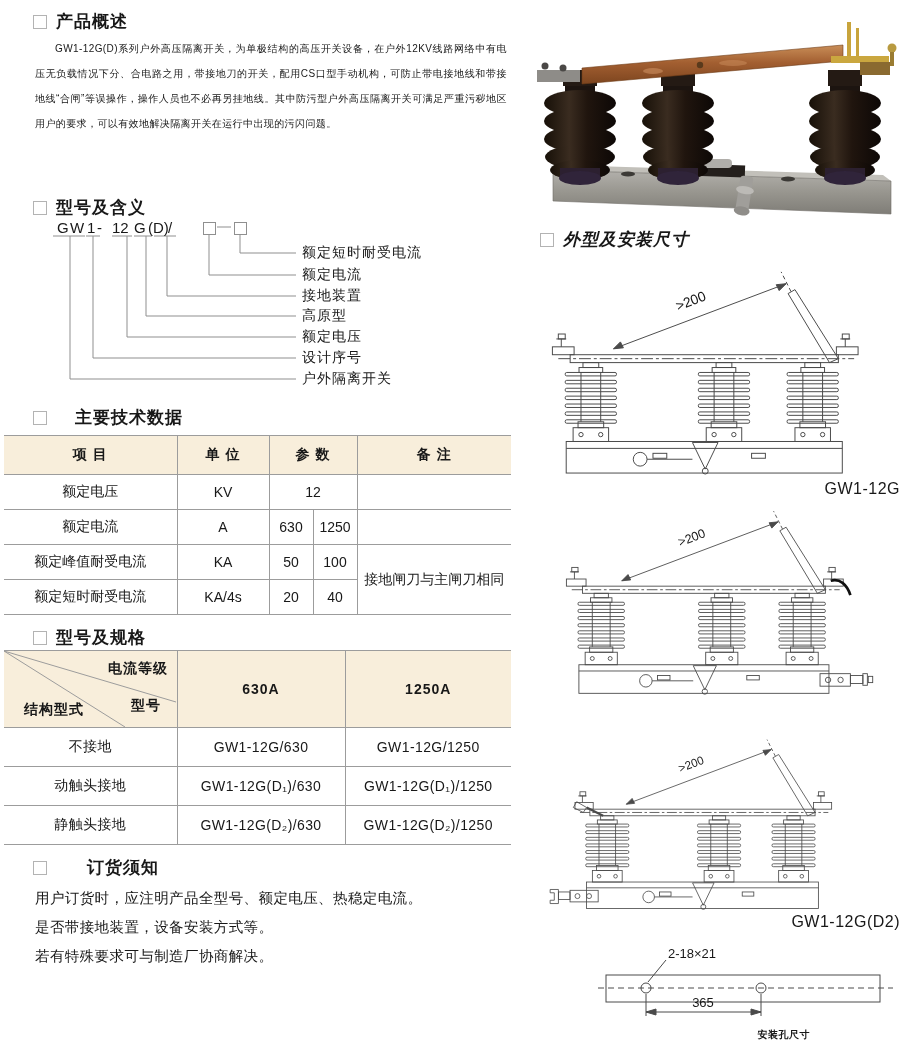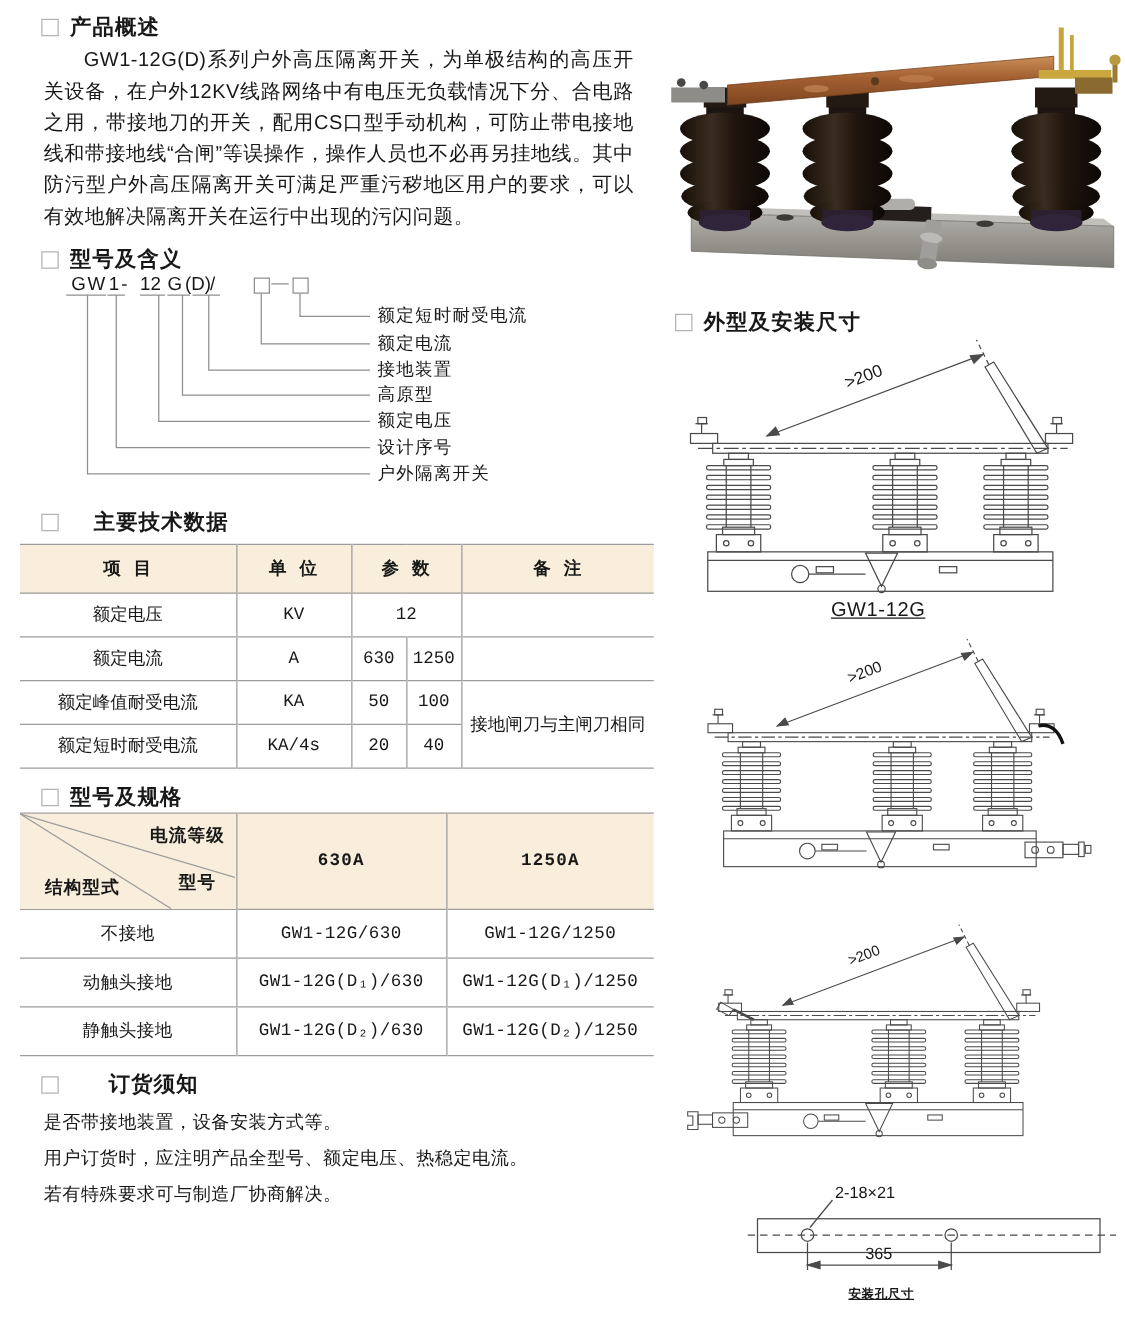--- a/index.html
+++ b/index.html
@@ -1,46 +1,46 @@
 <!DOCTYPE html>
 <html><head>
 <meta charset="utf-8">
 <style>
   html,body{margin:0;padding:0;}
   #page{position:relative;width:900px;height:1064px;background:#ffffff;overflow:hidden;
         font-family:"Liberation Sans","DejaVu Sans",sans-serif;color:#181818;}
   .heading{position:absolute;display:flex;align-items:center;gap:9px;font-size:17px;font-weight:bold;letter-spacing:1px;}
   .heading .sq{width:12px;height:12px;border:1px solid #b3b3b3;background:#fff;flex:0 0 auto;}
-  .para{position:absolute;left:35px;top:36px;width:472px;font-size:16px;line-height:25px;
+  .para{position:absolute;left:35px;top:36px;width:472px;font-size:10px;line-height:25px;
         text-align:justify;text-indent:2em;letter-spacing:.4px;}
   .olines{position:absolute;left:35px;top:884px;width:472px;font-size:14.5px;line-height:29px;letter-spacing:.4px;}
   
   #modelDiagram{position:absolute;left:0;top:210px;width:510px;height:192px;}
   #modelDiagram svg{position:absolute;left:0;top:0;}
   .mpart{position:absolute;top:9px;font-size:15px;font-weight:500;}
   .mbox{position:absolute;top:12px;width:11px;height:11px;border:1px solid #8f8f8f;background:#fff;}
   .mlabel{position:absolute;left:302px;font-size:14px;letter-spacing:1px;white-space:nowrap;}
   
-  table{border-collapse:collapse;table-layout:fixed;position:absolute;left:16px;font-size:14px;font-family:Liberation Mono, monospace;}
+  table{border-collapse:collapse;table-layout:fixed;position:absolute;left:4px;font-size:14px;}
   #techTable{top:435px;width:507px;}
   #specTable{top:650px;width:507px;}
   td,th{padding:0;text-align:center;font-weight:normal;vertical-align:middle;}
   .hrow th{background:#f8eedb;font-weight:bold;letter-spacing:1px;}
   #techTable tr{border-top:1px solid #9c9c9c;border-bottom:1px solid #9c9c9c;}
   #specTable tr{border-top:1px solid #9c9c9c;border-bottom:1px solid #9c9c9c;}
   .vr{border-right:1px solid #9c9c9c;}
   #techTable th{height:38px;}
   #techTable td{height:34px;}
   #specTable th{height:76px;}
   #specTable td{height:38px;letter-spacing:.4px;}
   .corner{position:relative;background:#f8eedb;}
   .corner svg{position:absolute;left:0;top:0;}
   .corner span{position:absolute;font-size:14px;font-weight:bold;white-space:nowrap;}
   
-  .figcap{position:absolute;left:505px;width:395px;text-align:center;font-size:16px;letter-spacing:.5px;text-decoration:underline;}
+  .figcap{position:absolute;left:505px;width:395px;text-align:right;font-size:16px;letter-spacing:.5px;}
   .figbox{position:absolute;}
   .figbox svg{display:block;}
 </style>
 </head>
 <body>
 <div id="page">
 
 <div class="heading" style="left:33px;top:10px;">
   <span class="sq"></span>
   <span>产品概述</span>
@@ -181,22 +181,22 @@
     <td>GW1-12G(D₂)/1250</td>
   </tr>
 </tbody>
     </table>
 
 <div class="heading" style="left:33px;top:856px;gap:40px;">
   <span class="sq"></span>
   <span>订货须知</span>
 </div>
 <div class="olines">
+  <div>用户订货时，应注明产品全型号、额定电压、热稳定电流。</div>
   <div>是否带接地装置，设备安装方式等。</div>
-  <div>用户订货时，应注明产品全型号、额定电压、热稳定电流。</div>
   <div>若有特殊要求可与制造厂协商解决。</div>
 </div>
 
 <div class="figbox" style="left:533px;top:18px;width:367px;height:212px;">
 <svg width="367" height="212" viewBox="0 0 367 212">
   <defs>
     <linearGradient id="gBase" x1="0" y1="0" x2="0" y2="1">
       <stop offset="0" stop-color="#b3b1ac"></stop>
             <stop offset=".5" stop-color="#98968f"></stop>
             <stop offset="1" stop-color="#7f7d77"></stop>
@@ -272,21 +272,21 @@
   <rect x="298" y="38" width="58" height="7" fill="#caa73f"></rect>
   <rect x="327" y="44" width="30" height="13" fill="#8a6a30"></rect>
   <circle cx="359" cy="30" r="4.5" fill="#b89a40"></circle>
         <rect x="357" y="34" width="4" height="14" fill="#9a7c32"></rect>
   <rect x="4" y="52" width="43" height="12" fill="#8e8c88"></rect>
   <circle cx="12" cy="48" r="3.5" fill="#4a4846"></circle>
         <circle cx="30" cy="50" r="3.5" fill="#4a4846"></circle>
 </svg>
 </div>
 
-<div class="heading" style="left:540px;top:246px;">
+<div class="heading" style="left:540px;top:228px;font-style:italic;">
   <span class="sq"></span>
   <span>外型及安装尺寸</span>
 </div>
 
 <div class="figbox" style="left:548px;top:264px;">
   <svg id="dwg0" width="348" height="212" viewBox="42 0 352 215">
         <rect stroke="#4a4a4a" stroke-width="1" fill="none" x="60" y="180" width="280" height="32"></rect>
         <line stroke="#4a4a4a" stroke-width="1" fill="none" x1="60" y1="187" x2="340" y2="187"></line>
         <rect stroke="#4a4a4a" stroke-width="1" fill="none" x="148" y="192" width="14" height="5"></rect>
         <rect stroke="#4a4a4a" stroke-width="1" fill="none" x="248" y="192" width="14" height="5"></rect>
@@ -513,20 +513,21 @@
         <text stroke="none" stroke-width="1" fill="#181818" x="0" y="0" transform="translate(188,42) rotate(-21)" font-size="14" text-anchor="middle">&gt;200</text>
         <rect stroke="#4a4a4a" stroke-width="1" fill="none" x="40" y="190" width="34" height="14"></rect>
         <circle stroke="#4a4a4a" stroke-width="1" fill="none" cx="49" cy="197" r="3"></circle>
         <circle stroke="#4a4a4a" stroke-width="1" fill="none" cx="63" cy="197" r="3"></circle>
         <rect stroke="#4a4a4a" stroke-width="1" fill="none" x="26" y="192" width="14" height="9"></rect>
         <path stroke="#4a4a4a" stroke-width="1" fill="none" d="M26,189 h-10 v4 h5 v9 h-5 v4 h10 z"></path>
         <line stroke="#4a4a4a" stroke-width="2.5" fill="none" x1="80" y1="100" x2="60" y2="90"></line>
         <polygon stroke="#4a4a4a" stroke-width="1" fill="none" points="60,90 48,83 44,90 56,96"></polygon>
       </svg>
 </div>
+<div class="figcap" style="top:913px;">GW1-12G(D2)</div>
 
 <div class="figbox" style="left:598px;top:942px;">
   <svg width="295" height="88" viewBox="0 0 295 88">
     <g stroke="#4a4a4a" stroke-width="1" fill="none">
       <rect x="8" y="33" width="274" height="27"></rect>
       <line x1="0" y1="46" x2="295" y2="46" stroke-dasharray="6 4"></line>
       <circle cx="48" cy="46" r="5"></circle>
           <circle cx="163" cy="46" r="5"></circle>
       <line x1="50" y1="40" x2="68" y2="18"></line>
       <line x1="48" y1="52" x2="48" y2="74"></line>

